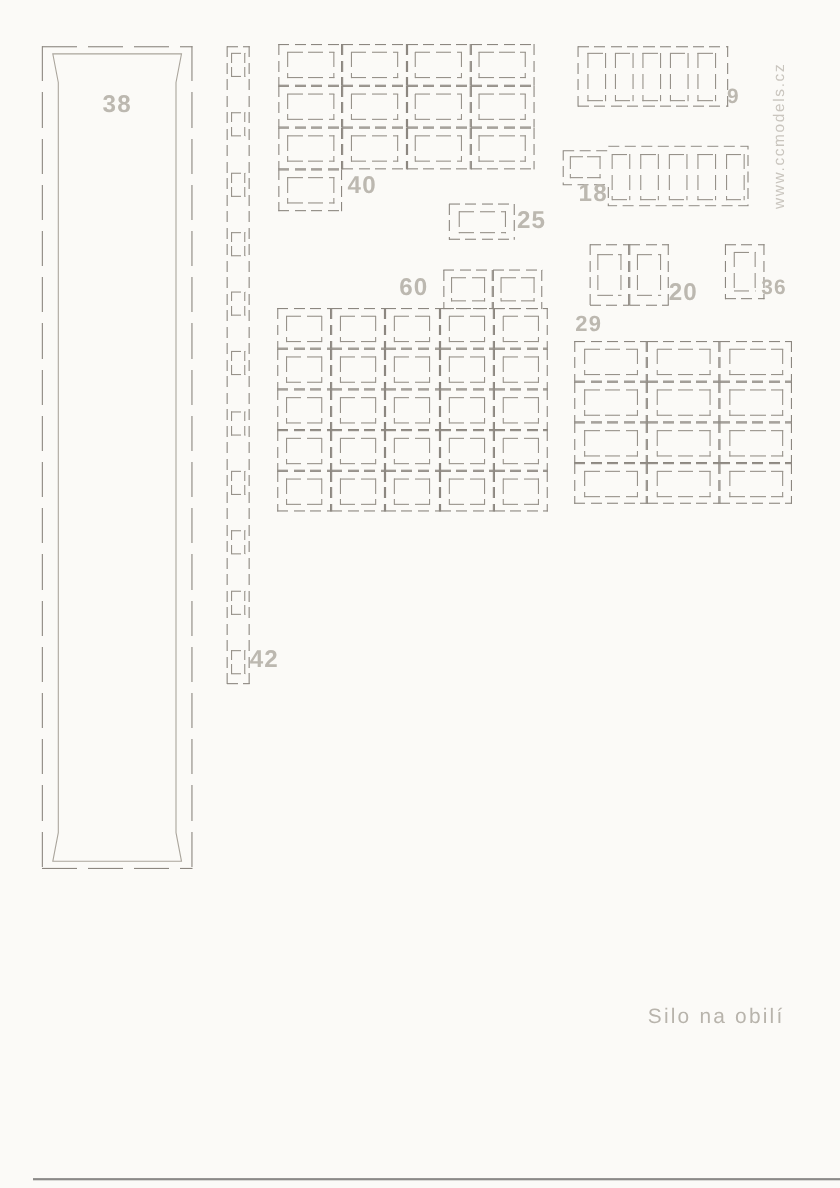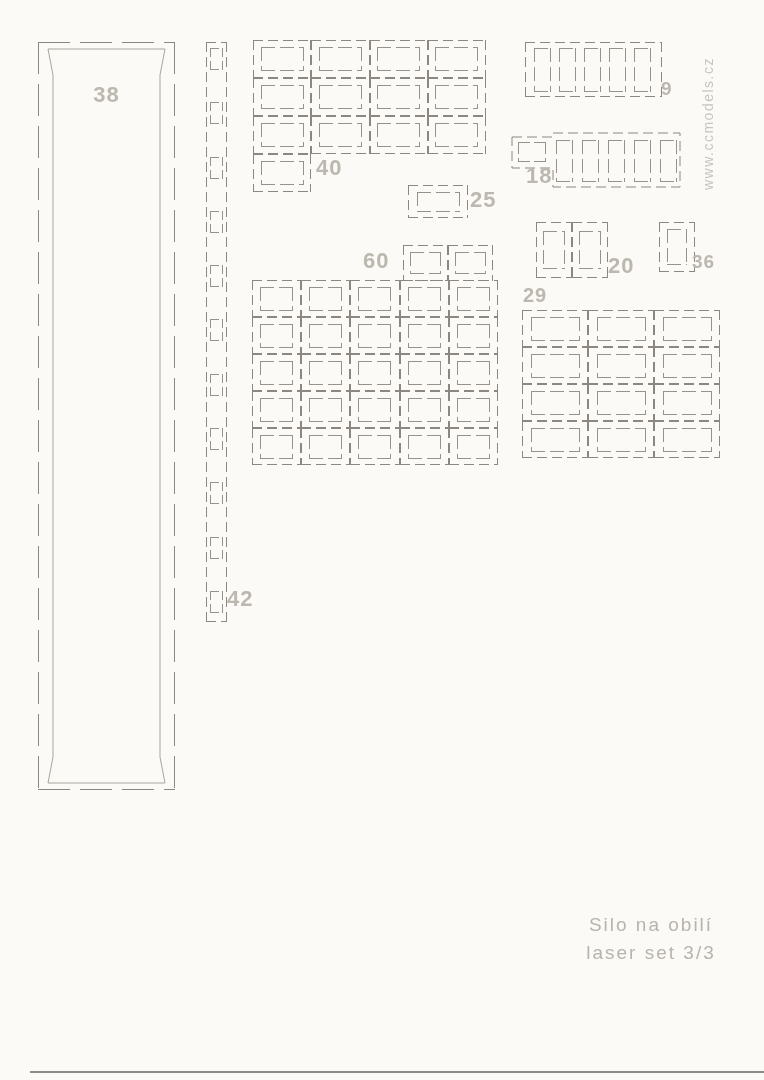--- a/index.html
+++ b/index.html
@@ -324,17 +324,16 @@
       <div class="cell db">
         <div class="win db"></div>
       </div>
     </div>
   <div class="plabel" style="left:523px;top:285px;font-size:20px;">29</div>
 
   <div id="watermark">www.ccmodels.cz</div>
 
   <div id="title">
     <div>Silo na obilí</div>
-    <div>laser set 3/3</div>
   </div>
 
   <div id="scanline"></div>
 </div>
 
 </body></html>

